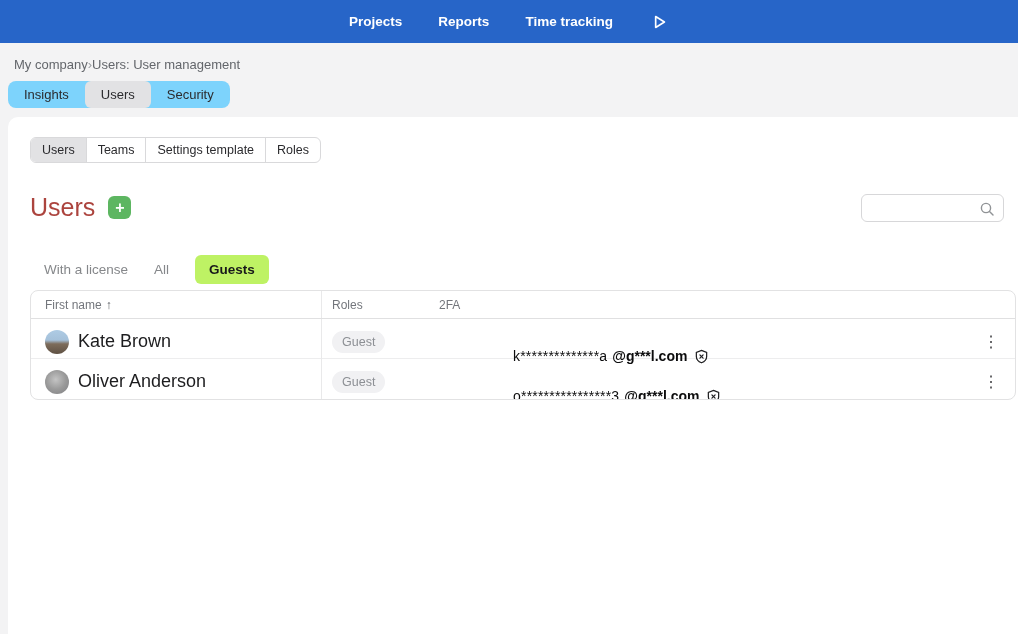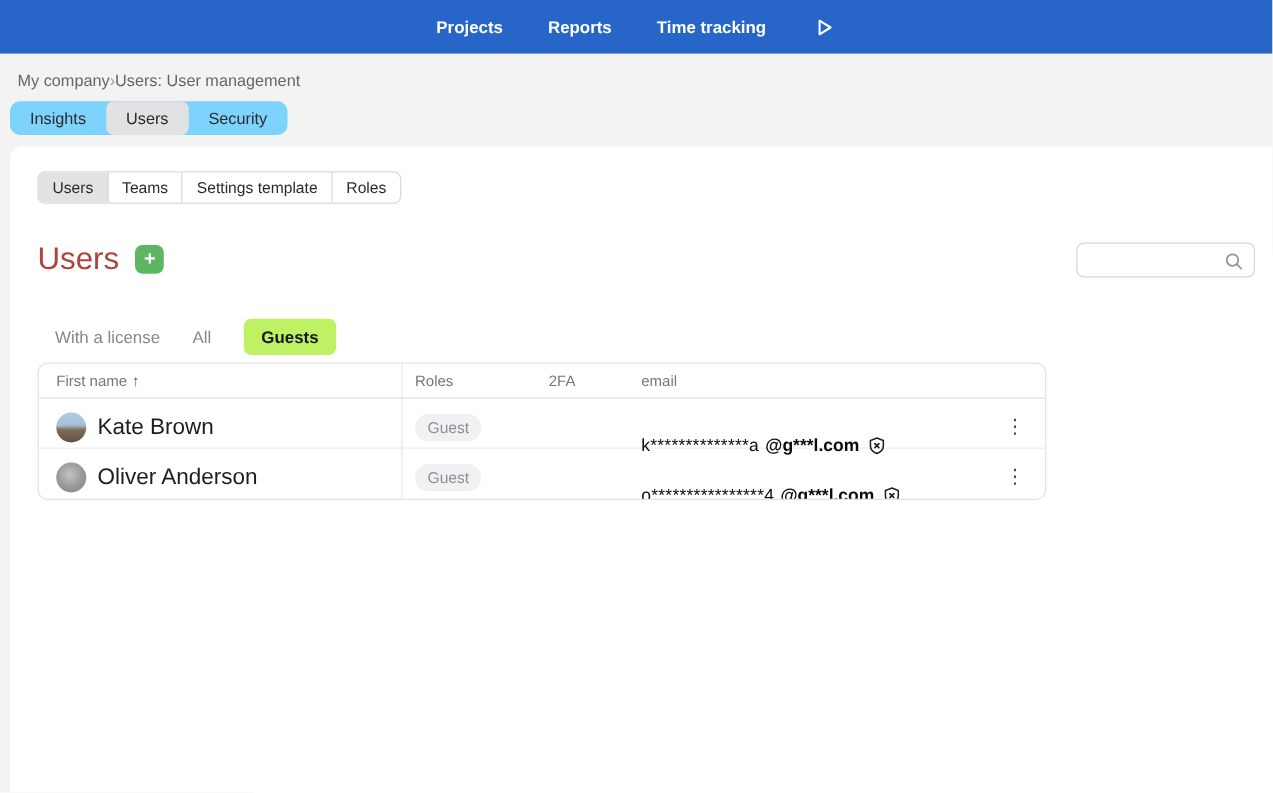--- a/index.html
+++ b/index.html
@@ -76,21 +76,21 @@
   }
   .filter {
     font-size:13.5px; color:#85878a; cursor:pointer; padding:7px 0;
   }
   .filter.active {
     background:#bef264; color:#17181a; font-weight:700;
     padding:7px 14px; border-radius:6px;
   }
   
   .user-table {
-    margin-top:6px; width:807px;
+    margin-top:6px; width:986px;
     border:1px solid #e2e2e3; border-radius:8px; background:#ffffff;
     overflow:hidden;
   }
   .thead, .trow {
     display:grid; grid-template-columns:290px 118px 64px 1fr 48px;
     align-items:center;
   }
   .thead {
     height:28px; border-bottom:1px solid #e0e0e1;
     color:#73767c; font-size:12px;
@@ -180,21 +180,20 @@
   </div>
 
   <div class="user-table">
     <div class="thead">
       <div class="th-first">
         <span>First name</span>
         <span class="sort-arrow">↑</span>
       </div>
       <div class="col-divided">Roles</div>
       <div>2FA</div>
-      <div style="padding-left:10px;">email</div>
       <div></div>
     </div>
 
     <div class="trow">
       <div class="cell-first">
         <span class="avatar avatar-0"></span>
         <span>Kate Brown</span>
       </div>
       <div class="col-divided">
         <span class="badge">Guest</span>
@@ -217,21 +216,21 @@
     <div class="trow">
       <div class="cell-first">
         <span class="avatar avatar-1"></span>
         <span>Oliver Anderson</span>
       </div>
       <div class="col-divided">
         <span class="badge">Guest</span>
       </div>
       <div></div>
       <div class="cell-email">
-        <span class="email-user">o****************4</span>
+        <span class="email-user">o****************3</span>
           <span class="email-domain">@g***l.com</span>
         <span class="shield-icon">
           <svg viewBox="0 0 16 16" width="15" height="15" fill="none" stroke="#1e1e20" stroke-width="1.3" stroke-linecap="round">
             <path d="M8 1.5 L13.5 3.6 V8 C13.5 11.4 11 13.6 8 14.7 C5 13.6 2.5 11.4 2.5 8 V3.6 Z"></path>
             <line x1="6.3" y1="6.3" x2="9.7" y2="9.7"></line>
             <line x1="9.7" y1="6.3" x2="6.3" y2="9.7"></line>
           </svg>
         </span>
       </div>
       <div class="kebab">⋮</div>

